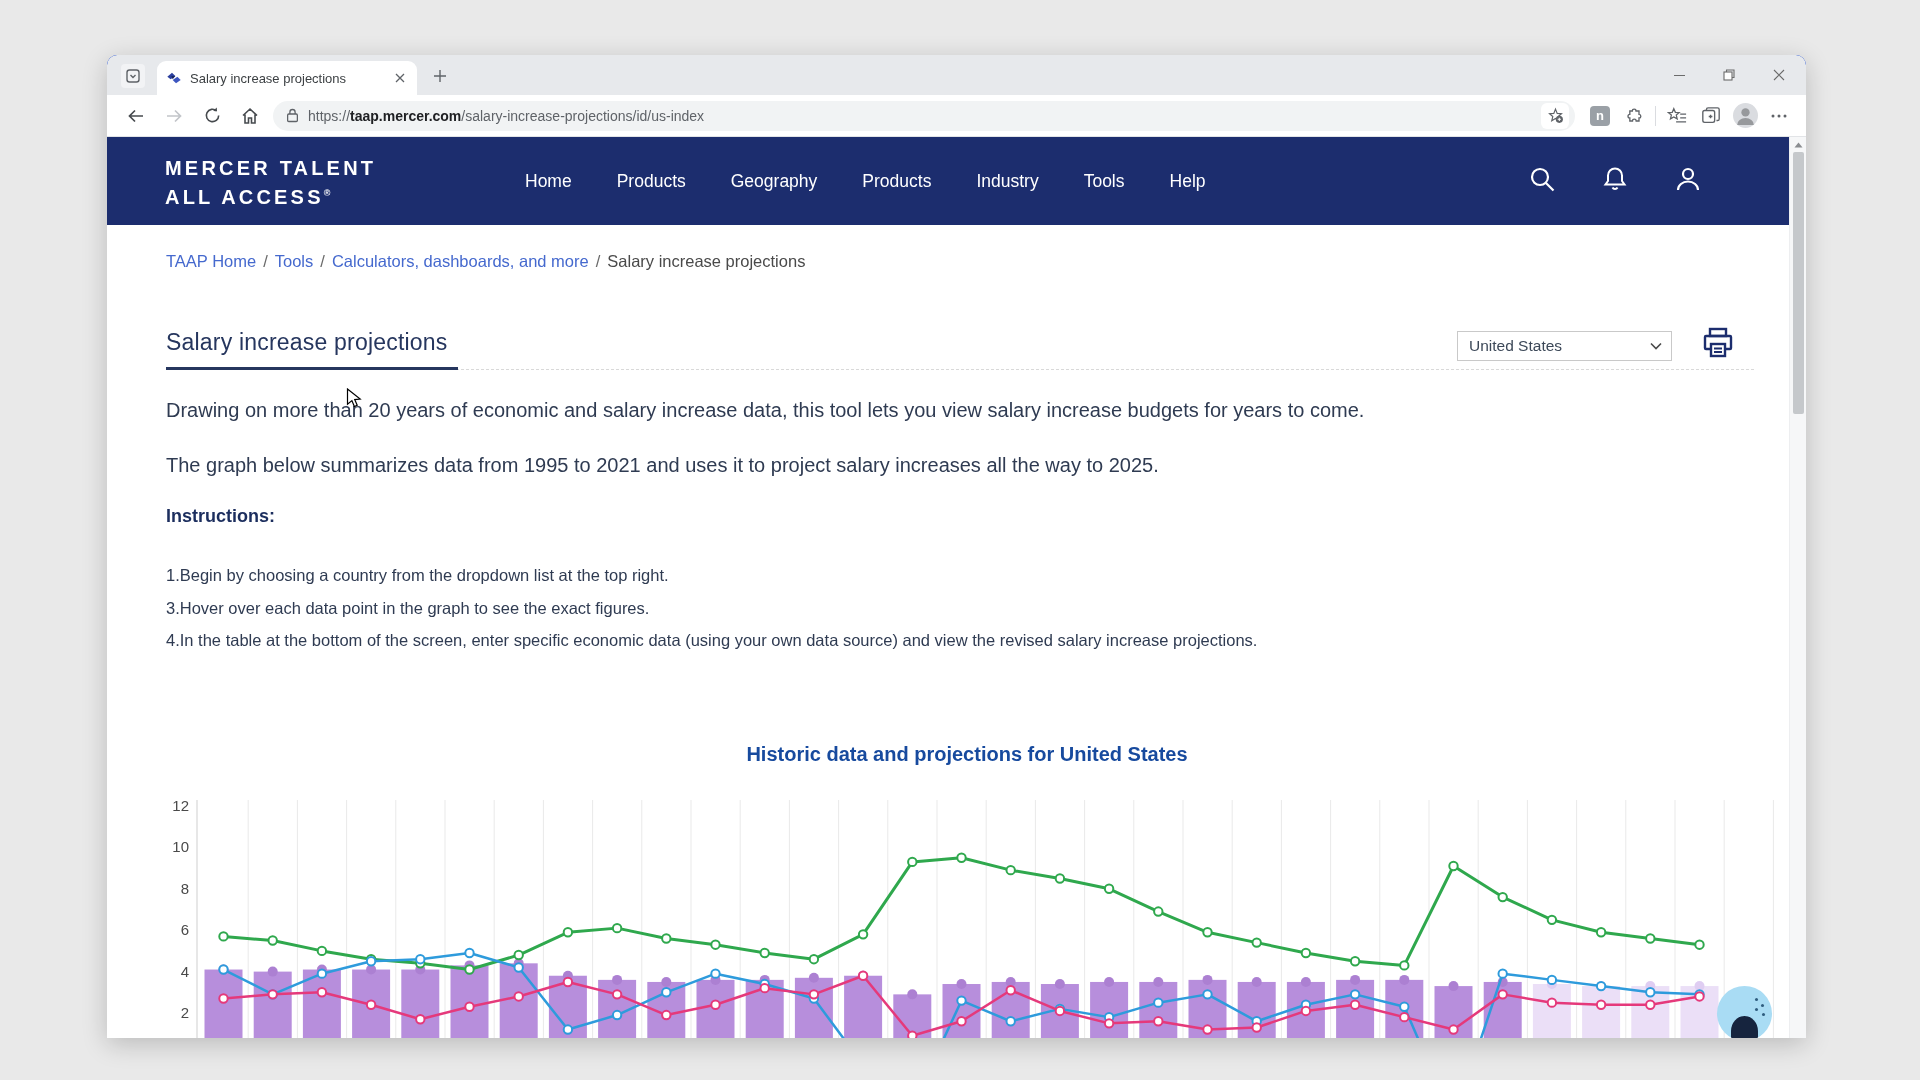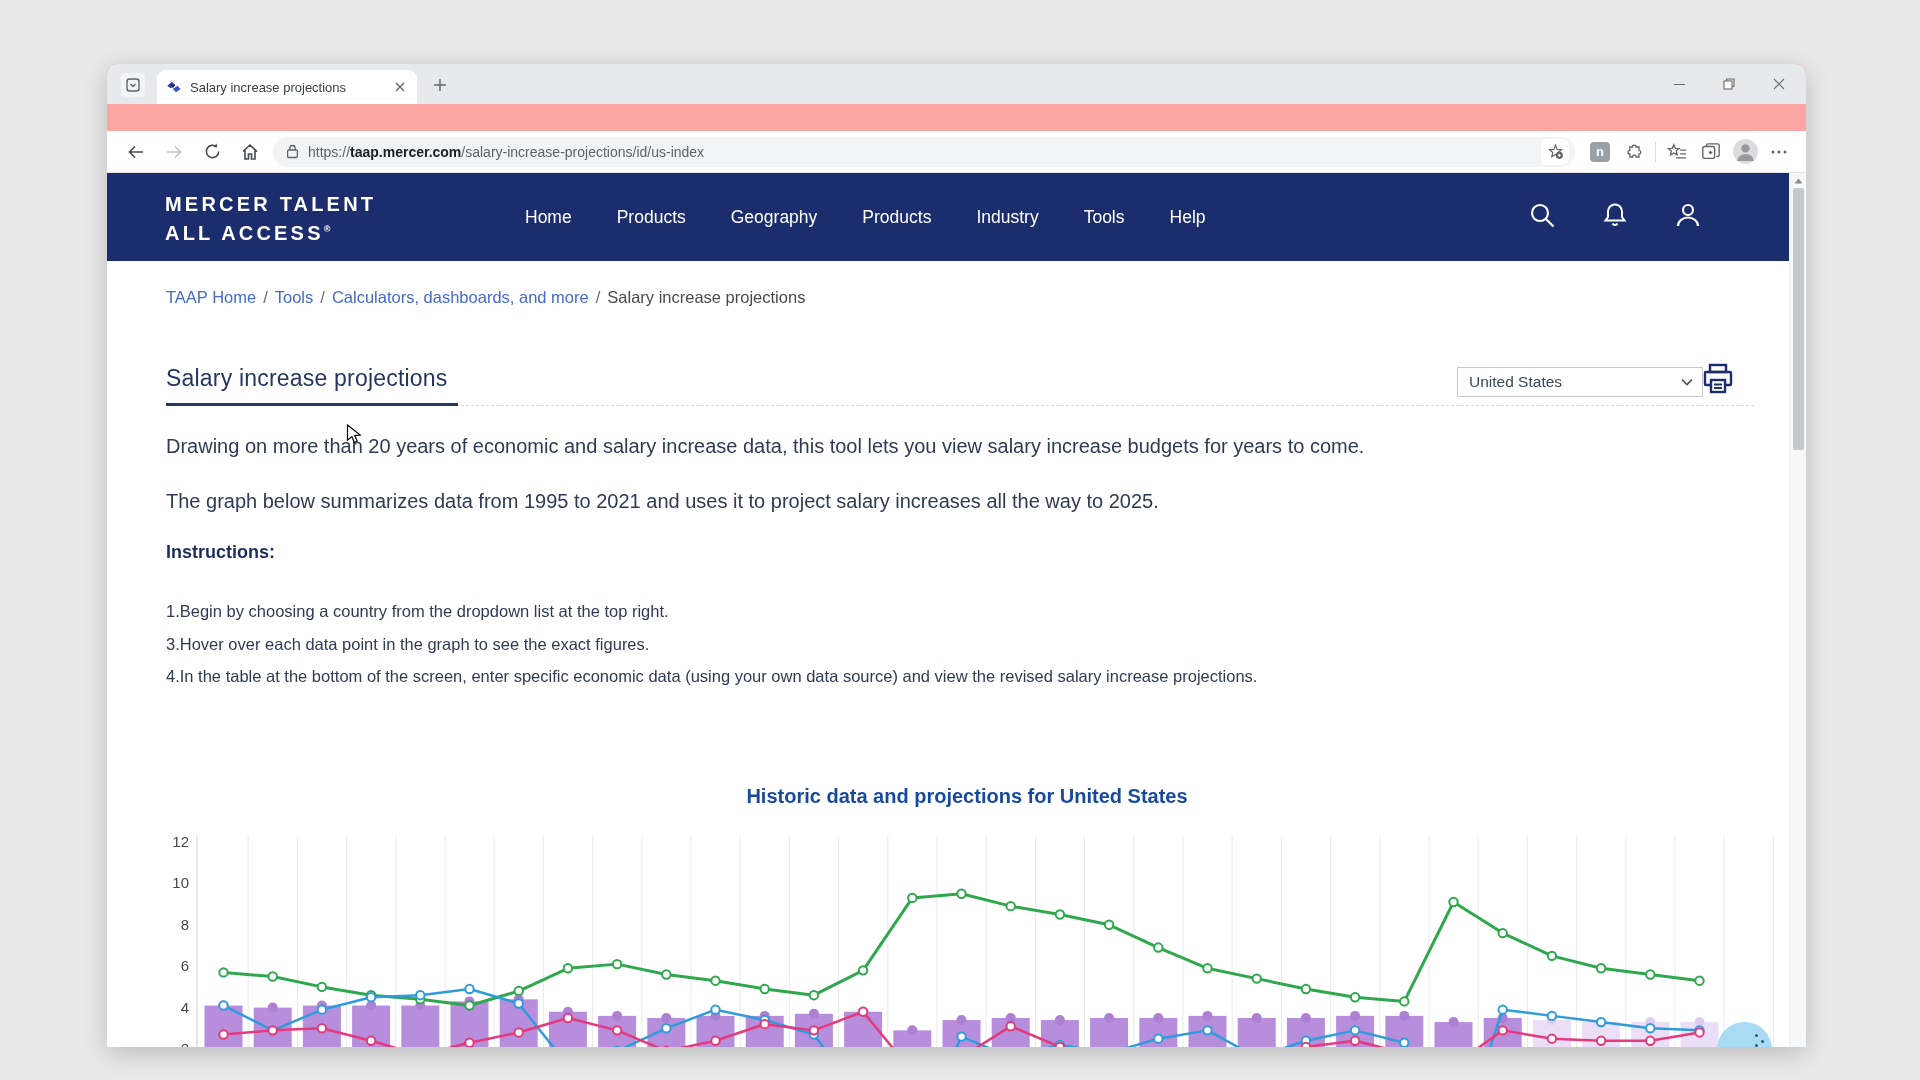--- a/index.html
+++ b/index.html
@@ -1,36 +1,36 @@
 <!DOCTYPE html>
 <html><head>
 <meta charset="utf-8">
 <title>Salary increase projections</title>
 <style>
   * { margin:0; padding:0; box-sizing:border-box; }
   html,body { width:1920px; height:1080px; overflow:hidden; font-family:"Liberation Sans", sans-serif; }
   .stage { position:relative; width:1920px; height:1080px; background:#E9E9E9; }
 
   
-  .window { position:absolute; left:107px; top:64px; width:1699px; height:983px;
-            background:#fca5a5; border-radius:10px 10px 0 0; box-shadow:0 6px 26px rgba(0,0,0,.20); overflow:hidden; }
+  .window { position:absolute; left:107px; top:55px; width:1699px; height:983px;
+            background:#1d4ed8; border-radius:10px 10px 0 0; box-shadow:0 6px 26px rgba(0,0,0,.20); overflow:hidden; }
 
   
   .tabstrip { position:relative; height:40px; background:#E7E9EC; border-radius:10px 10px 0 0; }
   .tab-actions { position:absolute; left:14px; top:9px; width:24px; height:24px; display:flex; align-items:center; justify-content:center; border-radius:4px; background:#F2F3F5; }
   .tab { position:absolute; left:50px; bottom:0; width:260px; height:34px; background:#fff; border-radius:9px 9px 0 0;
          display:flex; align-items:center; padding:0 9px; }
   .tab-title { flex:1; font-size:13px; color:#3C4043; white-space:nowrap; overflow:hidden; text-overflow:ellipsis; margin-left:8px; }
   .tab-close { width:17px; height:17px; display:flex; align-items:center; justify-content:center; color:#5F6368; font-size:14px; border-radius:50%; }
   .new-tab { position:absolute; left:322px; top:10px; width:21px; height:21px; display:flex; align-items:center; justify-content:center; color:#5F6368; }
   .win-controls { position:absolute; right:2px; top:0; height:40px; display:flex; }
   .win-btn { width:50px; height:40px; display:flex; align-items:center; justify-content:center; color:#6B6B6B; }
 
   
-  .toolbar { position:relative; height:42px; background:#fff; border-bottom:1px solid #E2E4E7; display:flex; align-items:center; padding:0 10px;margin-top:27px; }
+  .toolbar { position:relative; height:42px; background:#fff; border-bottom:1px solid #E2E4E7; display:flex; align-items:center; padding:0 10px; }
   .tool-btn { width:38px; height:34px; display:flex; align-items:center; justify-content:center; flex:0 0 auto; }
   .addr { flex:1; height:30px; margin:0 8px 0 4px; background:#F1F3F4; border-radius:16px; display:flex; align-items:center; padding:0 6px 0 12px; min-width:0; }
   .url { font-size:14px; color:#5F6368; white-space:nowrap; overflow:hidden; margin-left:8px; flex:1; }
   .url b { color:#202124; font-weight:700; }
   .pill-end { width:28px; height:26px; background:#fff; border-radius:6px; display:flex; align-items:center; justify-content:center; flex:0 0 auto; }
   .ticon { width:34px; height:34px; display:flex; align-items:center; justify-content:center; flex:0 0 auto; }
   .tb-divider { width:1px; height:20px; background:#DADCE0; margin:0 4px; flex:0 0 auto; }
   .nbox { width:20px; height:20px; background:#9AA0A6; border-radius:4px; color:#fff; font-size:13px; font-weight:700; display:flex; align-items:center; justify-content:center; }
   .avatar { width:25px; height:25px; border-radius:50%; background:#DADCE0; overflow:hidden; display:flex; align-items:center; justify-content:center; }
 
@@ -46,30 +46,30 @@
 
   .breadcrumb { position:absolute; left:59px; top:115px; font-size:16.5px; color:#5A5A5A; }
   .crumb-link { color:#4569CE; }
   .crumb-sep { color:#6A6A6A; margin:0 7px; }
   .crumb-current { color:#4A4A4A; }
 
   .page-title { position:absolute; left:59px; top:192px; font-size:23px; color:#26365E; letter-spacing:.2px; }
   .title-sep { position:absolute; left:59px; width:1588px; top:232px; border-top:1px dashed #D9D9D9; }
   .title-underline { position:absolute; left:59px; top:230px; width:292px; height:3px; background:#26365E; }
 
-  .country-select { position:absolute; left:1350px; top:194px; width:246px; height:30px; background:#fff; border:1px solid #C9C9C9;
+  .country-select { position:absolute; left:1350px; top:194px; width:215px; height:30px; background:#fff; border:1px solid #C9C9C9;
                     display:flex; align-items:center; justify-content:space-between; padding:0 9px 0 11px; font-size:15.5px; color:#3C4858; }
   .print-btn { position:absolute; left:1592px; top:187px; width:38px; height:38px; display:flex; align-items:center; justify-content:center; }
 
   .para { position:absolute; left:59px; font-size:20px; color:#2F3B52; line-height:22px; white-space:nowrap; }
   .instr-heading { position:absolute; left:59px; top:369px; font-size:18px; font-weight:700; color:#1C2E5E; }
   .instr-list { position:absolute; left:59px; top:428px; }
   .instr-item { font-size:16.5px; color:#2F3B52; line-height:21px; margin-bottom:11.5px; white-space:nowrap; }
 
-  .chart-heading { position:absolute; left:90px; width:1540px; top:606px; text-align:center; font-size:20px; font-weight:700; color:#174A9E;margin-top:6px; }
+  .chart-heading { position:absolute; left:90px; width:1540px; top:606px; text-align:center; font-size:20px; font-weight:700; color:#174A9E; }
   #chart-svg { position:absolute; left:0; top:655px; width:1699px; height:246px; display:block; }
 
   .chat-widget { position:absolute; left:1610px; top:849px; width:55px; height:55px; border-radius:50%;
                  background:#A9DCF4; overflow:hidden; }
   .chat-head { position:absolute; left:14px; top:30px; width:27px; height:30px; border-radius:50% 50% 0 0; background:#16243E; }
   .chat-dot { position:absolute; width:3px; height:3px; border-radius:50%; background:#2F5C7E; }
 
   
   .scrollbar { position:absolute; right:0; top:0; width:17px; height:901px; background:#F6F7F8; border-left:1px solid #EDEEF0; }
   .scroll-up { position:absolute; left:0; top:2px; width:16px; height:12px; display:flex; align-items:center; justify-content:center; }

